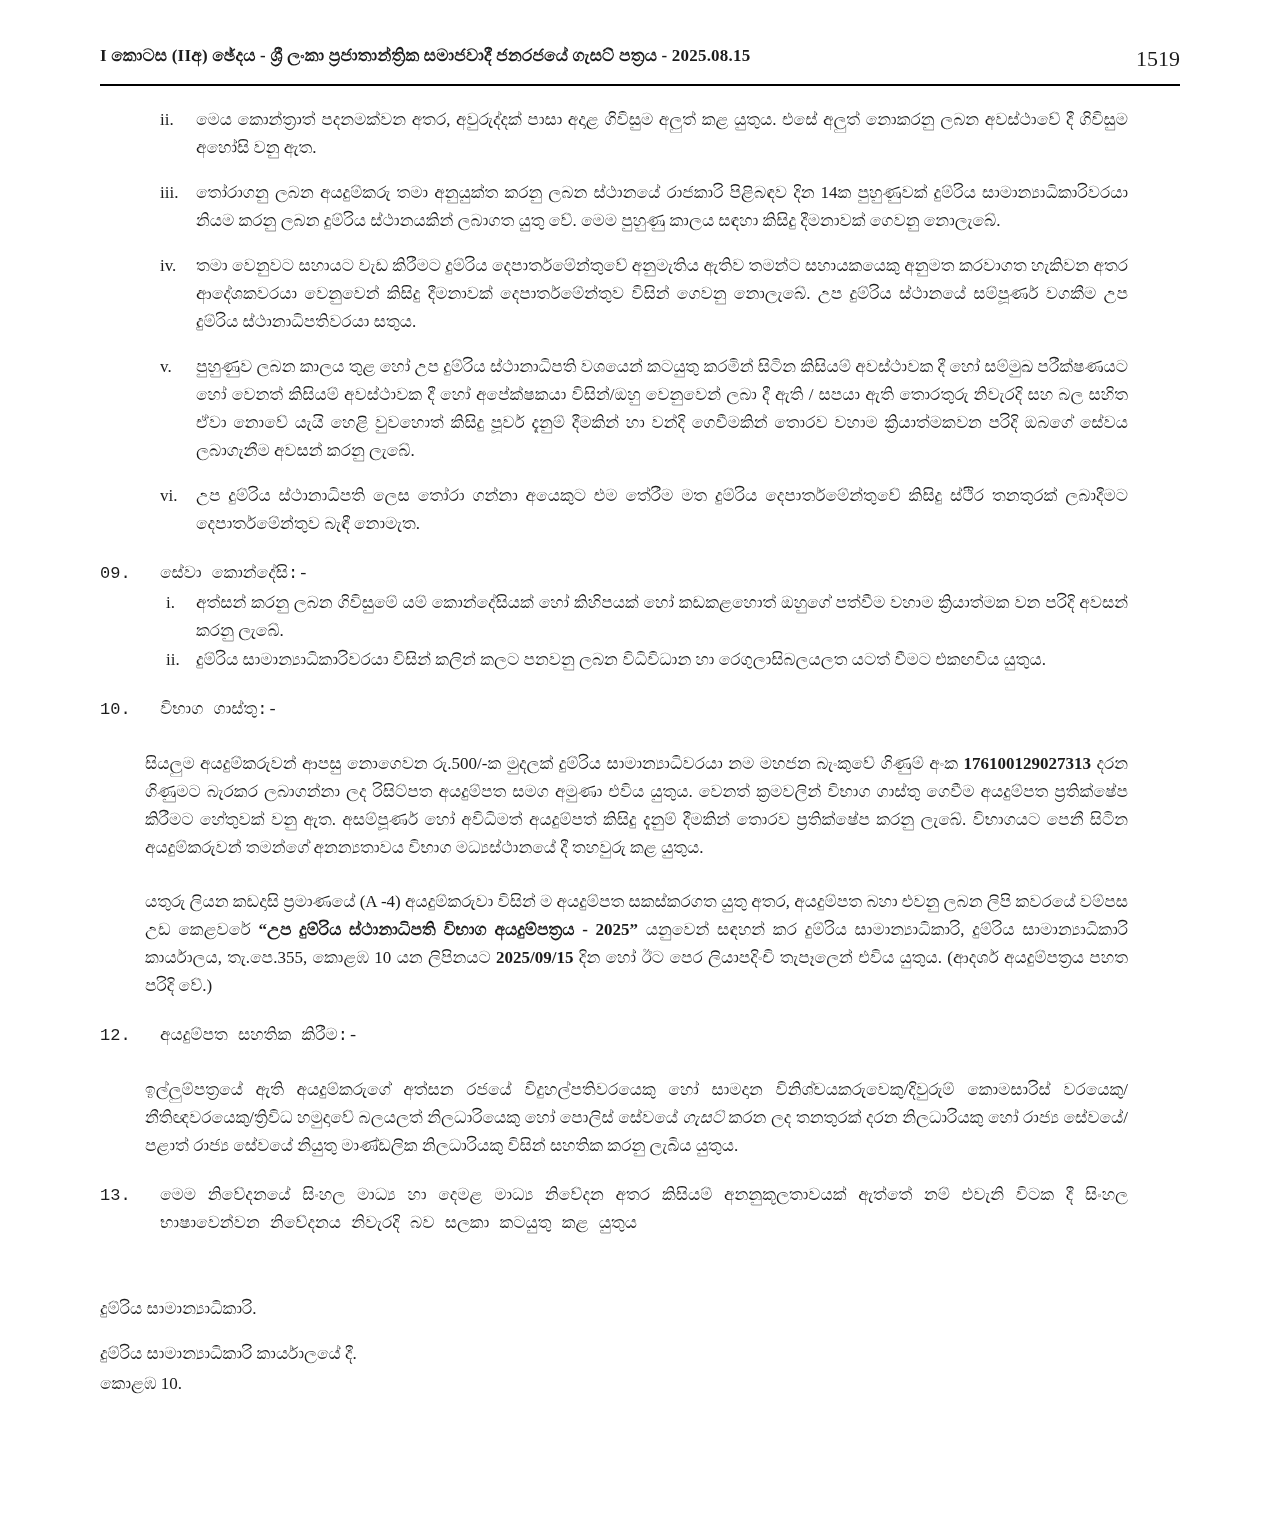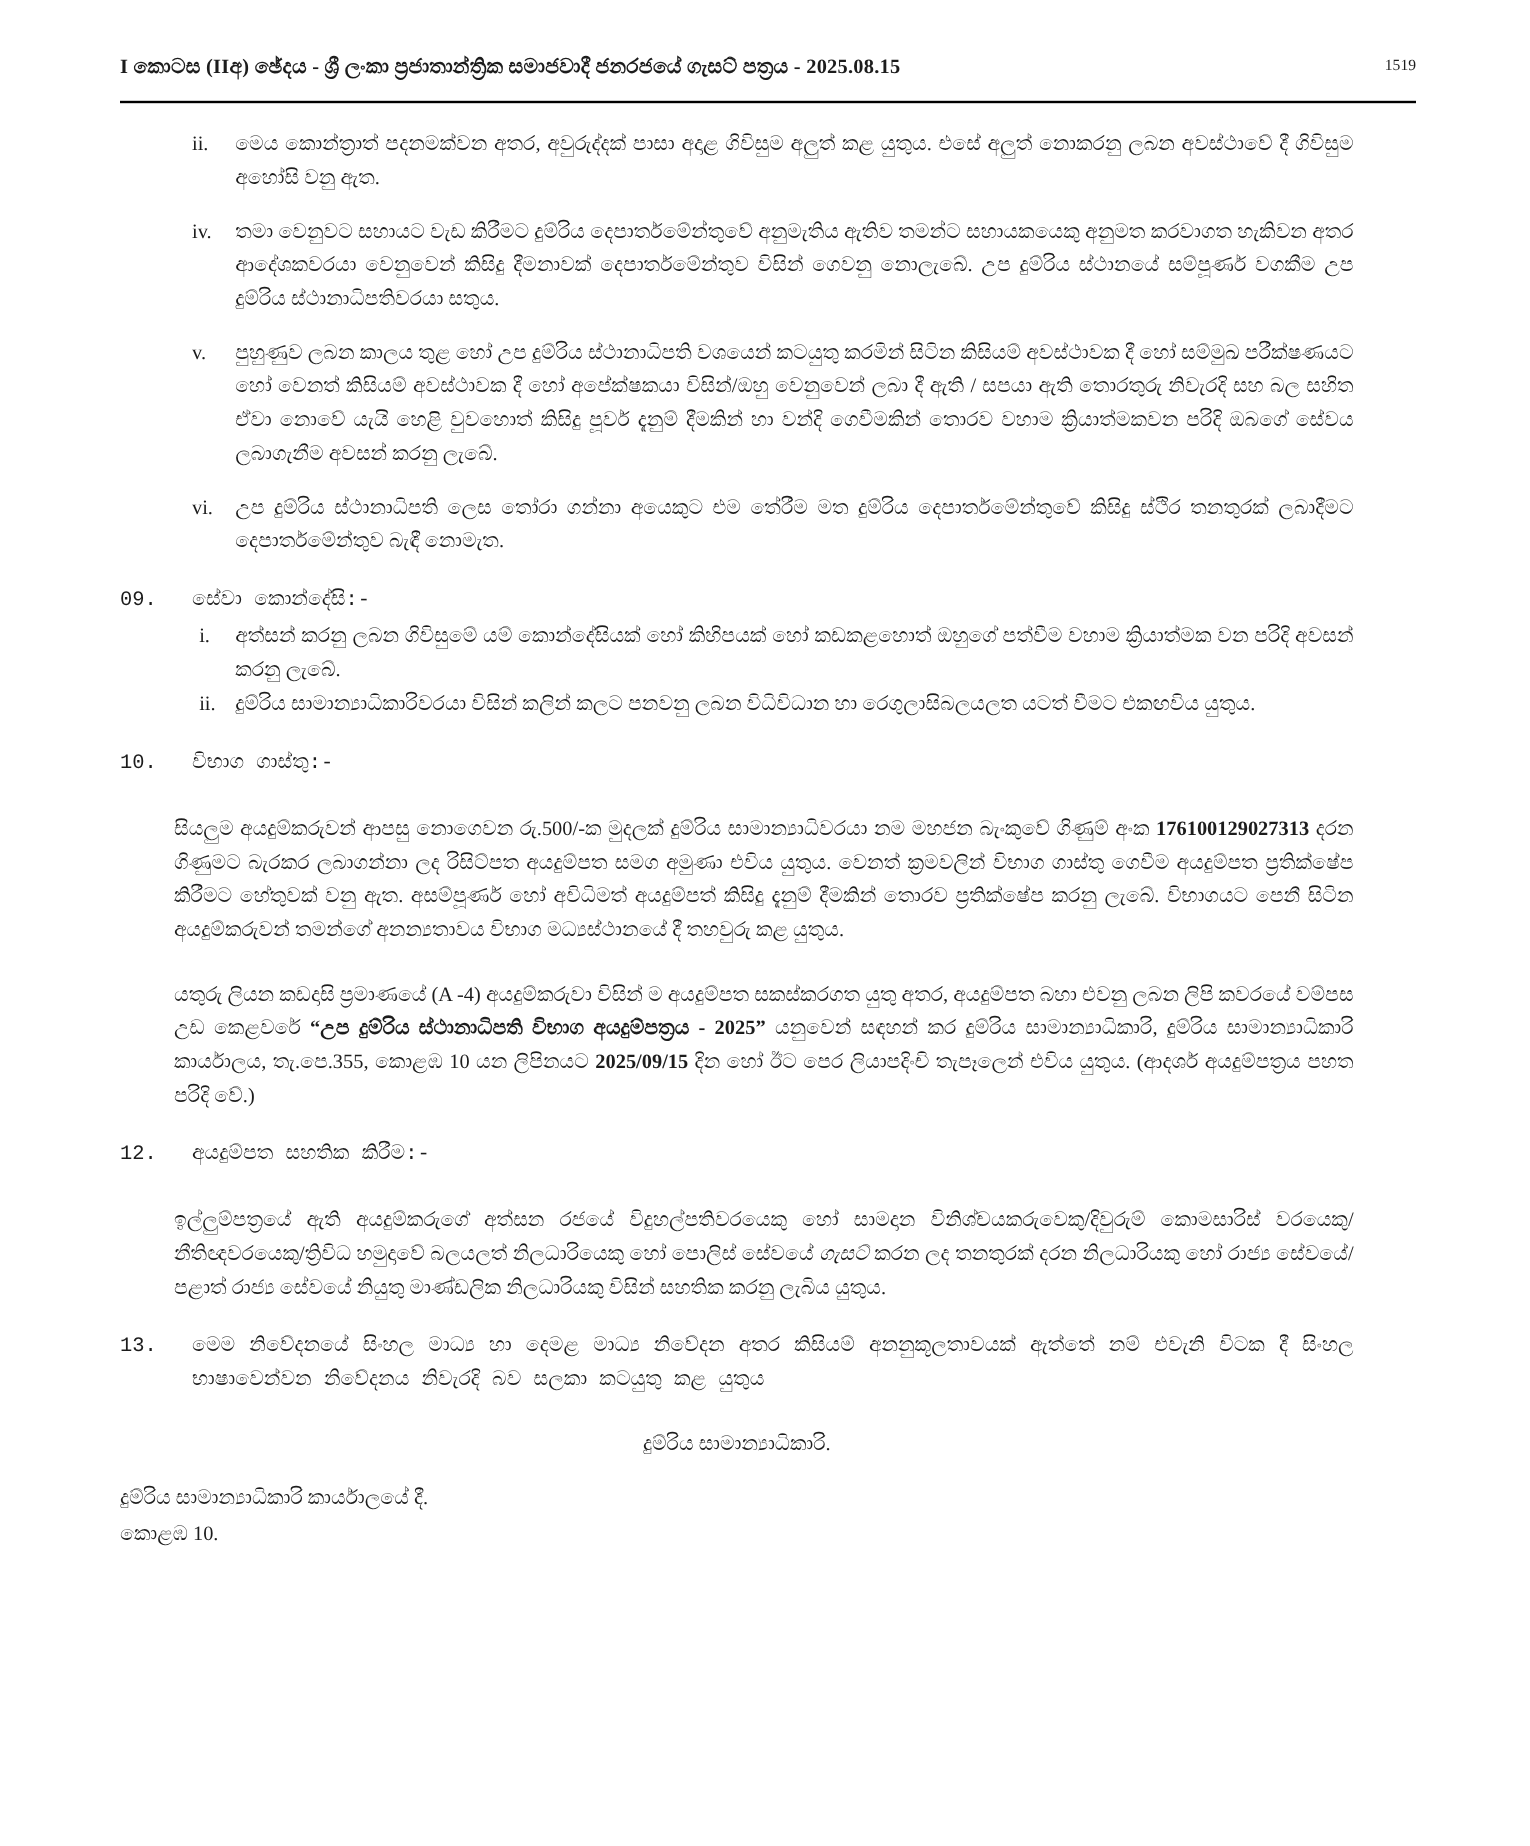--- a/index.html
+++ b/index.html
@@ -22,21 +22,21 @@
   }
   .header-title {
     font-weight: bold;
     font-size: 17px;
     letter-spacing: 0.2px;
   }
   .page-number {
     position: absolute;
     right: 0;
     top: 0;
-    font-size: 13px;
+    font-size: 22px;
     font-weight: normal;
   }
   .header-rule {
     border: 0;
     border-top: 2px solid #000;
     margin: 12px 0 20px 0;
   }
   
   .content {
     font-size: 17px;
@@ -82,22 +82,22 @@
     text-align: justify;
   }
   .section-para {
     margin: 26px 0 0 45px;
     text-align: justify;
   }
   .bold-seg { font-weight: bold; }
   .italic-seg { font-style: italic; }
   
   .signature-line {
-    margin-top: 24px;
-    text-align: center;
+    margin-top: 57px;
+    text-align: left;
   }
   .footer-block {
     margin-top: 16px;
     line-height: 30px;
   }
 </style>
 </head>
 <body>
 
 <div class="page">
@@ -108,20 +108,24 @@
   </div>
   <hr class="header-rule">
 
   <div class="content">
 
     <div class="roman-item">
       <div class="roman-num">ii.</div>
       <div class="roman-text">මෙය කොන්ත්‍රාත් පදනමක්වන අතර, අවුරුද්දක් පාසා අදාළ ගිවිසුම අලුත් කළ යුතුය. එසේ අලුත් නොකරනු ලබන අවස්ථාවේ දී ගිවිසුම අහෝසි වනු ඇත.</div>
     </div>
 
+    <div class="roman-item">
+      <div class="roman-num">iii.</div>
+      <div class="roman-text">තෝරාගනු ලබන අයදුම්කරු තමා අනුයුක්ත කරනු ලබන ස්ථානයේ රාජකාරි පිළිබඳව දින 14ක පුහුණුවක් දුම්රිය සාමාන්‍යාධිකාරිවරයා නියම කරනු ලබන දුම්රිය ස්ථානයකින් ලබාගත යුතු වේ. මෙම පුහුණු කාලය සඳහා කිසිදු දීමනාවක් ගෙවනු නොලැබේ.</div>
+    </div>
 
     <div class="roman-item">
       <div class="roman-num">iv.</div>
       <div class="roman-text">තමා වෙනුවට සහායට වැඩ කිරීමට දුම්රිය දෙපාර්තමේන්තුවේ අනුමැතිය ඇතිව තමන්ට සහායකයෙකු අනුමත කරවාගත හැකිවන අතර ආදේශකවරයා වෙනුවෙන් කිසිදු දීමනාවක් දෙපාර්තමේන්තුව විසින් ගෙවනු නොලැබේ. උප දුම්රිය ස්ථානයේ සම්පූර්ණ වගකීම උප දුම්රිය ස්ථානාධිපතිවරයා සතුය.</div>
     </div>
 
     <div class="roman-item">
       <div class="roman-num">v.</div>
       <div class="roman-text">පුහුණුව ලබන කාලය තුළ හෝ උප දුම්රිය ස්ථානාධිපති වශයෙන් කටයුතු කරමින් සිටින කිසියම් අවස්ථාවක දී හෝ සම්මුඛ පරීක්ෂණයට හෝ වෙනත් කිසියම් අවස්ථාවක දී හෝ අපේක්ෂකයා විසින්/ඔහු වෙනුවෙන් ලබා දී ඇති / සපයා ඇති තොරතුරු නිවැරදි සහ බල සහිත ඒවා නොවේ යැයි හෙළි වුවහොත් කිසිදු පූර්ව දැනුම් දීමකින් හා වන්දි ගෙවීමකින් තොරව වහාම ක්‍රියාත්මකවන පරිදි ඔබගේ සේවය ලබාගැනීම අවසන් කරනු ලැබේ.</div>
     </div>

